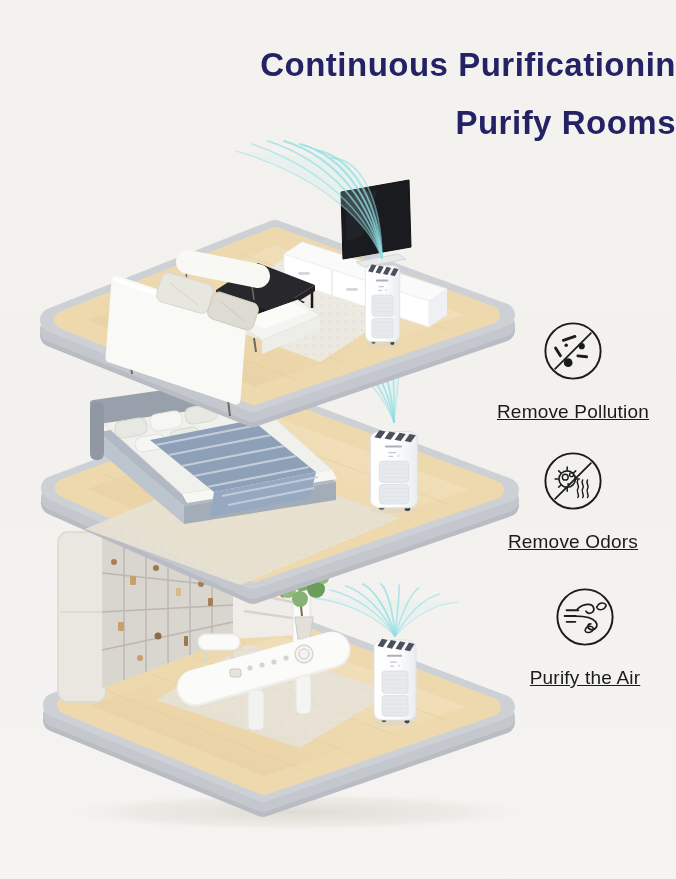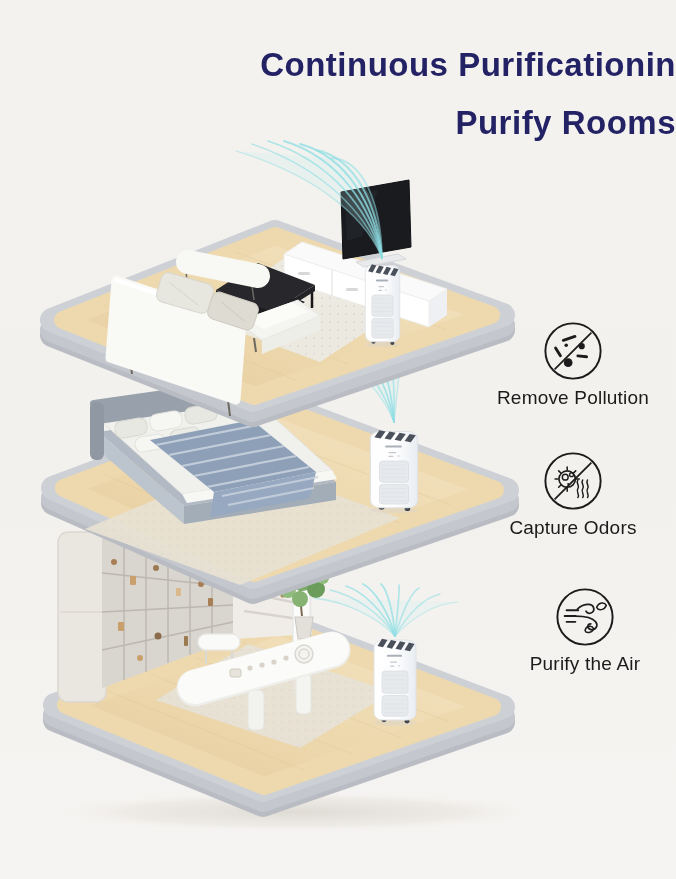--- a/index.html
+++ b/index.html
@@ -22,22 +22,22 @@
   .feature{
     position:absolute;width:190px;display:flex;flex-direction:column;
     align-items:center;z-index:2;
   }
   .feature.f1{left:478px;top:320px;}
   .feature.f2{left:478px;top:450px;}
   .feature.f3{left:490px;top:586px;}
   .ficon{width:62px;height:62px;}
   .ficon svg{width:100%;height:100%;display:block;}
   .flabel{
-    margin-top:5px;font-size:19px;color:#1b1b1b;
-    letter-spacing:.2px;white-space:nowrap;
+    margin-top:19px;font-size:19px;color:#1b1b1b;
+    letter-spacing:.2px;white-space:nowrap;text-decoration:underline;
   }
 </style>
 </head>
 <body>
 
 <div class="canvas">
 
   <h1 class="title">
     <div>Continuous Purificationin</div>
     <div>Purify Rooms</div>
@@ -409,21 +409,21 @@
         <circle cx="24" cy="28" r="3" stroke-width="1.5"></circle>
         <circle cx="30.5" cy="25.5" r="2" stroke-width="1.4"></circle>
         <circle cx="27" cy="35" r="1" fill="#1c1c1c" stroke="none"></circle>
         <g stroke-width="1.5" stroke-linecap="round">
           <path d="M37,31 c-2.5,3 2.5,6 0,9 c-2.5,3 2.5,6 0,9"></path>
           <path d="M42,31 c-2.5,3 2.5,6 0,9 c-2.5,3 2.5,6 0,9"></path>
           <path d="M47,31 c-2.5,3 2.5,6 0,9 c-2.5,3 2.5,6 0,9"></path>
         </g>
       </svg>
     </span>
-    <span class="flabel">Capture Odors</span>
+    <span class="flabel">Remove Odors</span>
   </div>
 
   <div class="feature f3">
     <span class="ficon">
       <svg viewBox="0 0 64 64" fill="none" stroke="#1c1c1c">
         <circle cx="32" cy="32" r="28.5" stroke-width="2"></circle>
         <g stroke-width="2" stroke-linecap="round">
           <line x1="13" y1="25" x2="25" y2="25"></line>
           <line x1="11" y1="31" x2="22" y2="31"></line>
           <line x1="13" y1="37" x2="22" y2="37"></line>

